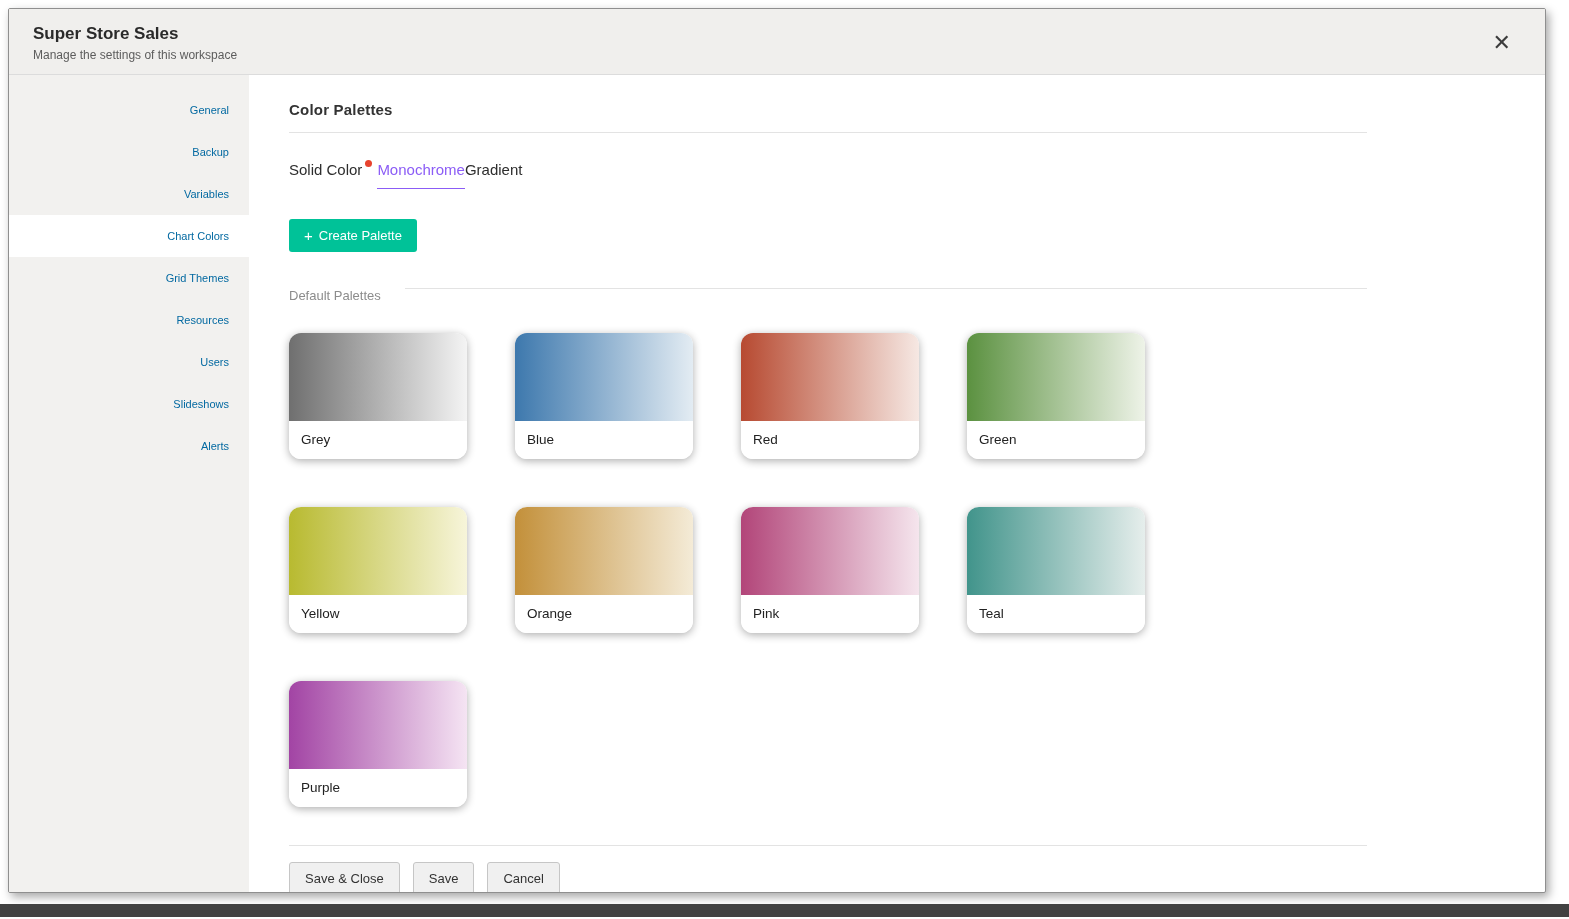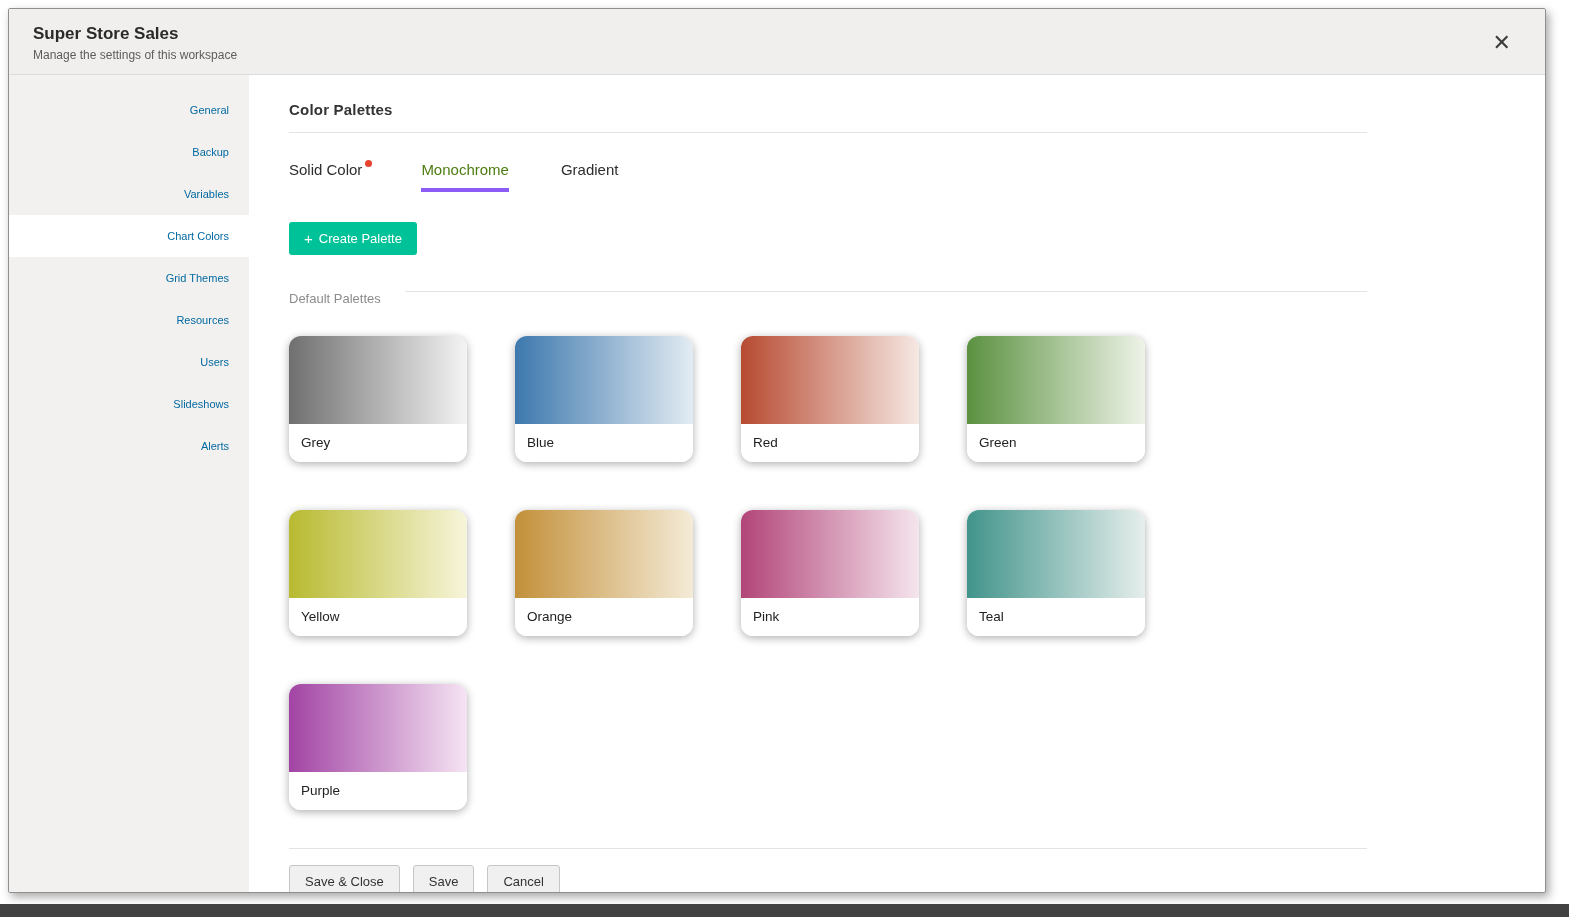--- a/index.html
+++ b/index.html
@@ -59,28 +59,28 @@
     padding: 26px 0 0 40px;
     overflow: hidden;
   }
   .content-inner { width: 1078px; }
   .section-heading {
     margin: 0 0 14px 0;
     font-size: 15px; font-weight: bold; color: #333;
     letter-spacing: .2px;
   }
   .rule { border: none; border-top: 1px solid #e3e3e3; margin: 0; }
-  .tabs { display: flex; gap: 52px; margin-top: 28px; }
+  .tabs { display: flex; margin-top: 28px; }
   .tab {
     font-size: 15px; color: #2d2d2d;
     padding-bottom: 10px;
     cursor: pointer;
     position: relative;
   }
-  .tab.active { border-bottom: 4px solid #8b5cf6; color: #4d7c0f; }
+  .tab.active { border-bottom: 1px solid #8b5cf6; color: #8b5cf6; margin-left: 8px; }
   .notif-dot {
     display: inline-block;
     width: 7px; height: 7px; border-radius: 50%;
     background: #e8432e;
     position: relative; top: -8px; left: 3px;
   }
   .create-btn {
     margin-top: 30px;
     display: inline-flex; align-items: center; gap: 6px;
     background: #00c298; color: #ffffff;

